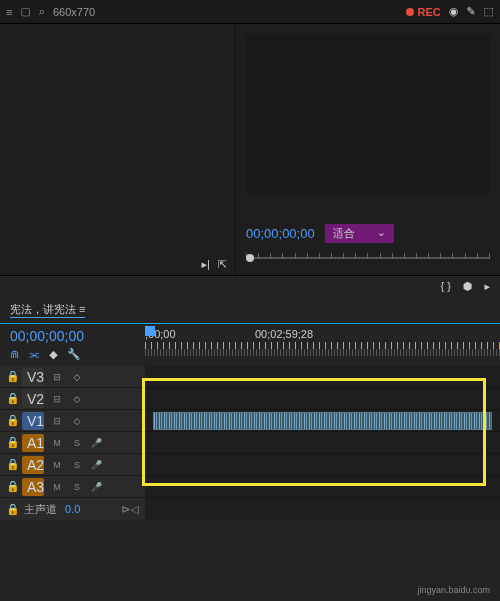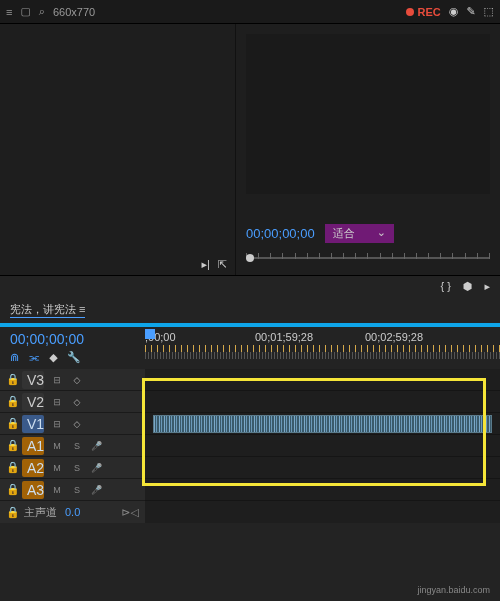--- a/index.html
+++ b/index.html
@@ -20,21 +20,21 @@
 .timecode-row{display:flex;align-items:center;gap:10px;margin-bottom:6px}
 .timecode-blue{color:#4a9eff;font-size:13px}
 .fit-dropdown{background:#701a75;padding:2px 8px;display:flex;align-items:flex-start;gap:22px}
 .scrubber{height:18px;position:relative}
 .scrubber-track{height:2px;background:#555;position:relative;top:8px}
 .scrubber-ticks{position:absolute;top:4px;left:0;right:0;height:10px;display:flex;justify-content:space-between;pointer-events:none}
 .scrubber-ticks span{width:1px;height:6px;background:#666}
 .scrubber-handle{width:8px;height:8px;background:#ccc;border-radius:50%;position:absolute;top:5px;left:0}
 .export-icons{position:absolute;bottom:4px;right:8px;color:#666;display:flex;gap:8px}
 .toolbar-row{height:20px;background:#232323;display:flex;align-items:center;justify-content:flex-end;padding:0 10px;gap:12px;color:#555}
-.seq-title{padding:6px 10px;color:#aaa;border-bottom:4px solid #0ea5e9}
+.seq-title{padding:6px 10px;color:#aaa;border-bottom:1px solid #0ea5e9}
 .seq-title span{border-bottom:1px solid #4a9eff;padding-bottom:2px}
 .timeline-head{display:flex;height:42px}
 .timeline-head-left{width:145px;padding:4px 10px}
 .timeline-tc{color:#4a9eff;font-size:14px;margin-bottom:4px}
 .timeline-tools{display:flex;gap:10px;color:#888}
 .timeline-tools span:first-child,.timeline-tools span:nth-child(2){color:#4a9eff}
 .timeline-ruler{flex:1;position:relative;padding-top:4px}
 .ruler-labels{display:flex;font-size:9px;color:#999}
 .ruler-labels span{width:110px}
 .ruler-ticks{height:14px;background:#232323;position:relative;margin-top:2px}
@@ -143,21 +143,20 @@
     <div class="timeline-tools">
       <span>⋒</span>
       <span>⫘</span>
       <span>◆</span>
       <span>🔧</span>
     </div>
   </div>
   <div class="timeline-ruler">
     <div class="ruler-labels">
       <span>;00;00</span>
-      <span>00;01;59;28</span>
       <span>00;02;59;28</span>
     </div>
     <div class="ruler-ticks">
       <div class="ruler-yellow"></div>
       <div class="ruler-minor"></div>
     </div>
     <div class="playhead"></div>
   </div>
 </div>
 

